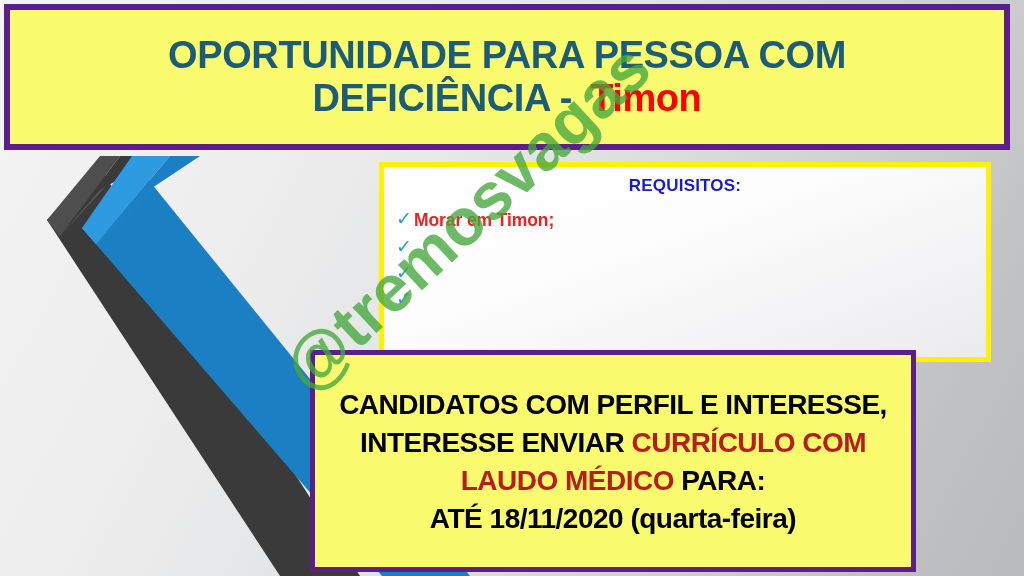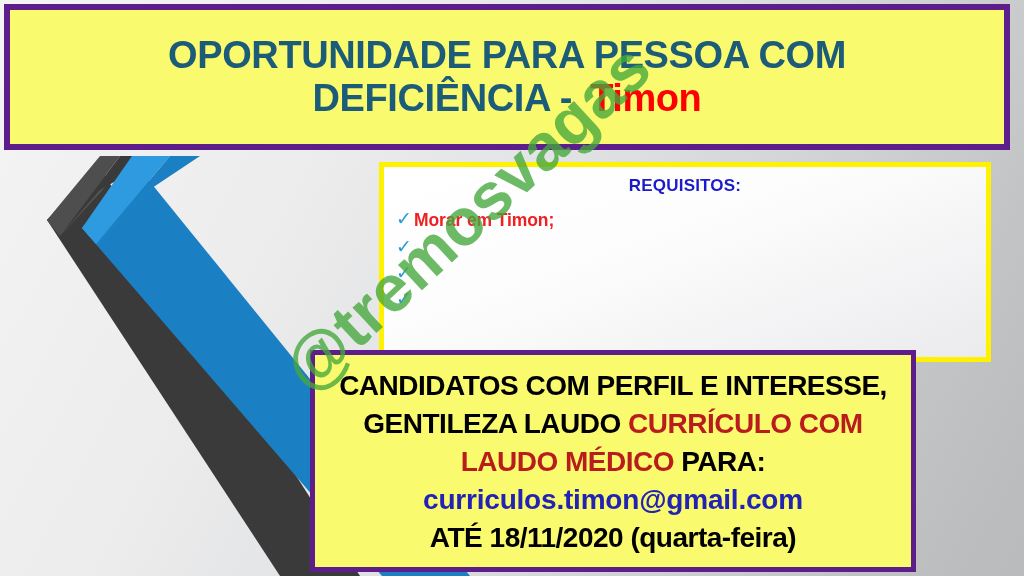--- a/index.html
+++ b/index.html
@@ -198,23 +198,22 @@
     <div class="req-item">
       <span class="check">✓</span>
     </div>
     <div class="req-item">
       <span class="check">✓</span>
     </div>
   </div>
 
   <div id="contact-box">
     <div class="contact-line">CANDIDATOS COM PERFIL E INTERESSE,</div>
-    <div class="contact-line"><span>GENTILEZA LAUDO </span><span class="red">CURRÍCULO COM</span></div>
+    <div class="contact-line"><span>INTERESSE ENVIAR </span><span class="red">CURRÍCULO COM</span></div>
     <div class="contact-line"><span class="red">LAUDO MÉDICO</span><span> PARA:</span></div>
-    <div class="contact-line email">curriculos.timon@gmail.com</div>
     <div class="contact-line">ATÉ 18/11/2020 (quarta-feira)</div>
   </div>
 
   <div id="watermark">
     <div id="wm-text">@tremosvagas</div>
   </div>
 
 </div>
 
 </body></html>

